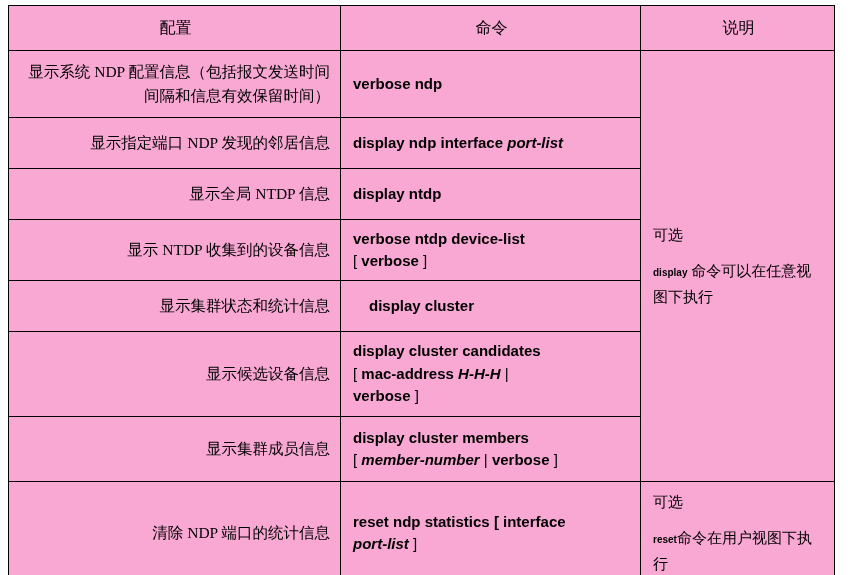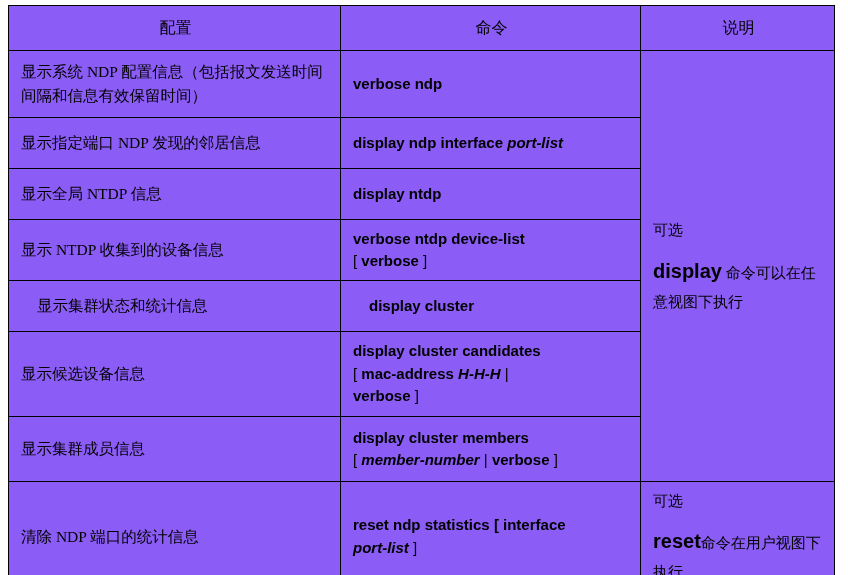--- a/index.html
+++ b/index.html
@@ -27,21 +27,21 @@
     table-layout: fixed;
     width: 826px;
     background: #ffffff;
   }
 
   table.cmd-table td,
   table.cmd-table th {
     border: 1.6px solid #000000;
     vertical-align: middle;
     padding: 6px 10px 6px 12px;
-    background: #8b5cf6;
+    background: #f9a8d4;
   }
 
   
   col.c-config  { width: 332px; }
   col.c-command { width: 300px; }
   col.c-desc    { width: 194px; }
 
   thead th {
     background: #d8d8d8;
     text-align: center;
@@ -49,21 +49,21 @@
     font-family: "Liberation Serif", "DejaVu Serif", serif;
     font-size: 16px;
     height: 32px;
     padding: 5px 4px;
   }
 
   td.config-cell {
     font-family: "Liberation Serif", "DejaVu Serif", serif;
     font-size: 15.5px;
     line-height: 1.55;
-    text-align: left;
+    text-align: right;
   }
 
   td.command-cell {
     font-family: "Liberation Sans", "DejaVu Sans", sans-serif;
     font-size: 15px;
     font-weight: bold;
     line-height: 1.5;
     text-align: left;
     vertical-align: middle;
   }
@@ -81,21 +81,21 @@
     line-height: 1.75;
     text-align: left;
     vertical-align: middle;
     margin-top: 23px;
   }
   td.desc-cell .opt-line { display: block; margin-bottom: 10px; }
   td.desc-cell .body-line { display: block; }
   td.desc-cell .kw {
     font-family: "Liberation Sans", "DejaVu Sans", sans-serif;
     font-weight: bold;
-    font-size: 20px;
+    font-size: 10px;
   }
 
   
   tr.r1 td { height: 54px; }
   tr.r2 td { height: 38px; }
   tr.r3 td { height: 38px; margin-left: 16px; }
   tr.r4 td { height: 48px; }
   tr.r5 td { height: 38px; padding-left: 28px; }
   tr.r6 td { height: 72px; }
   tr.r7 td { height: 52px; }

